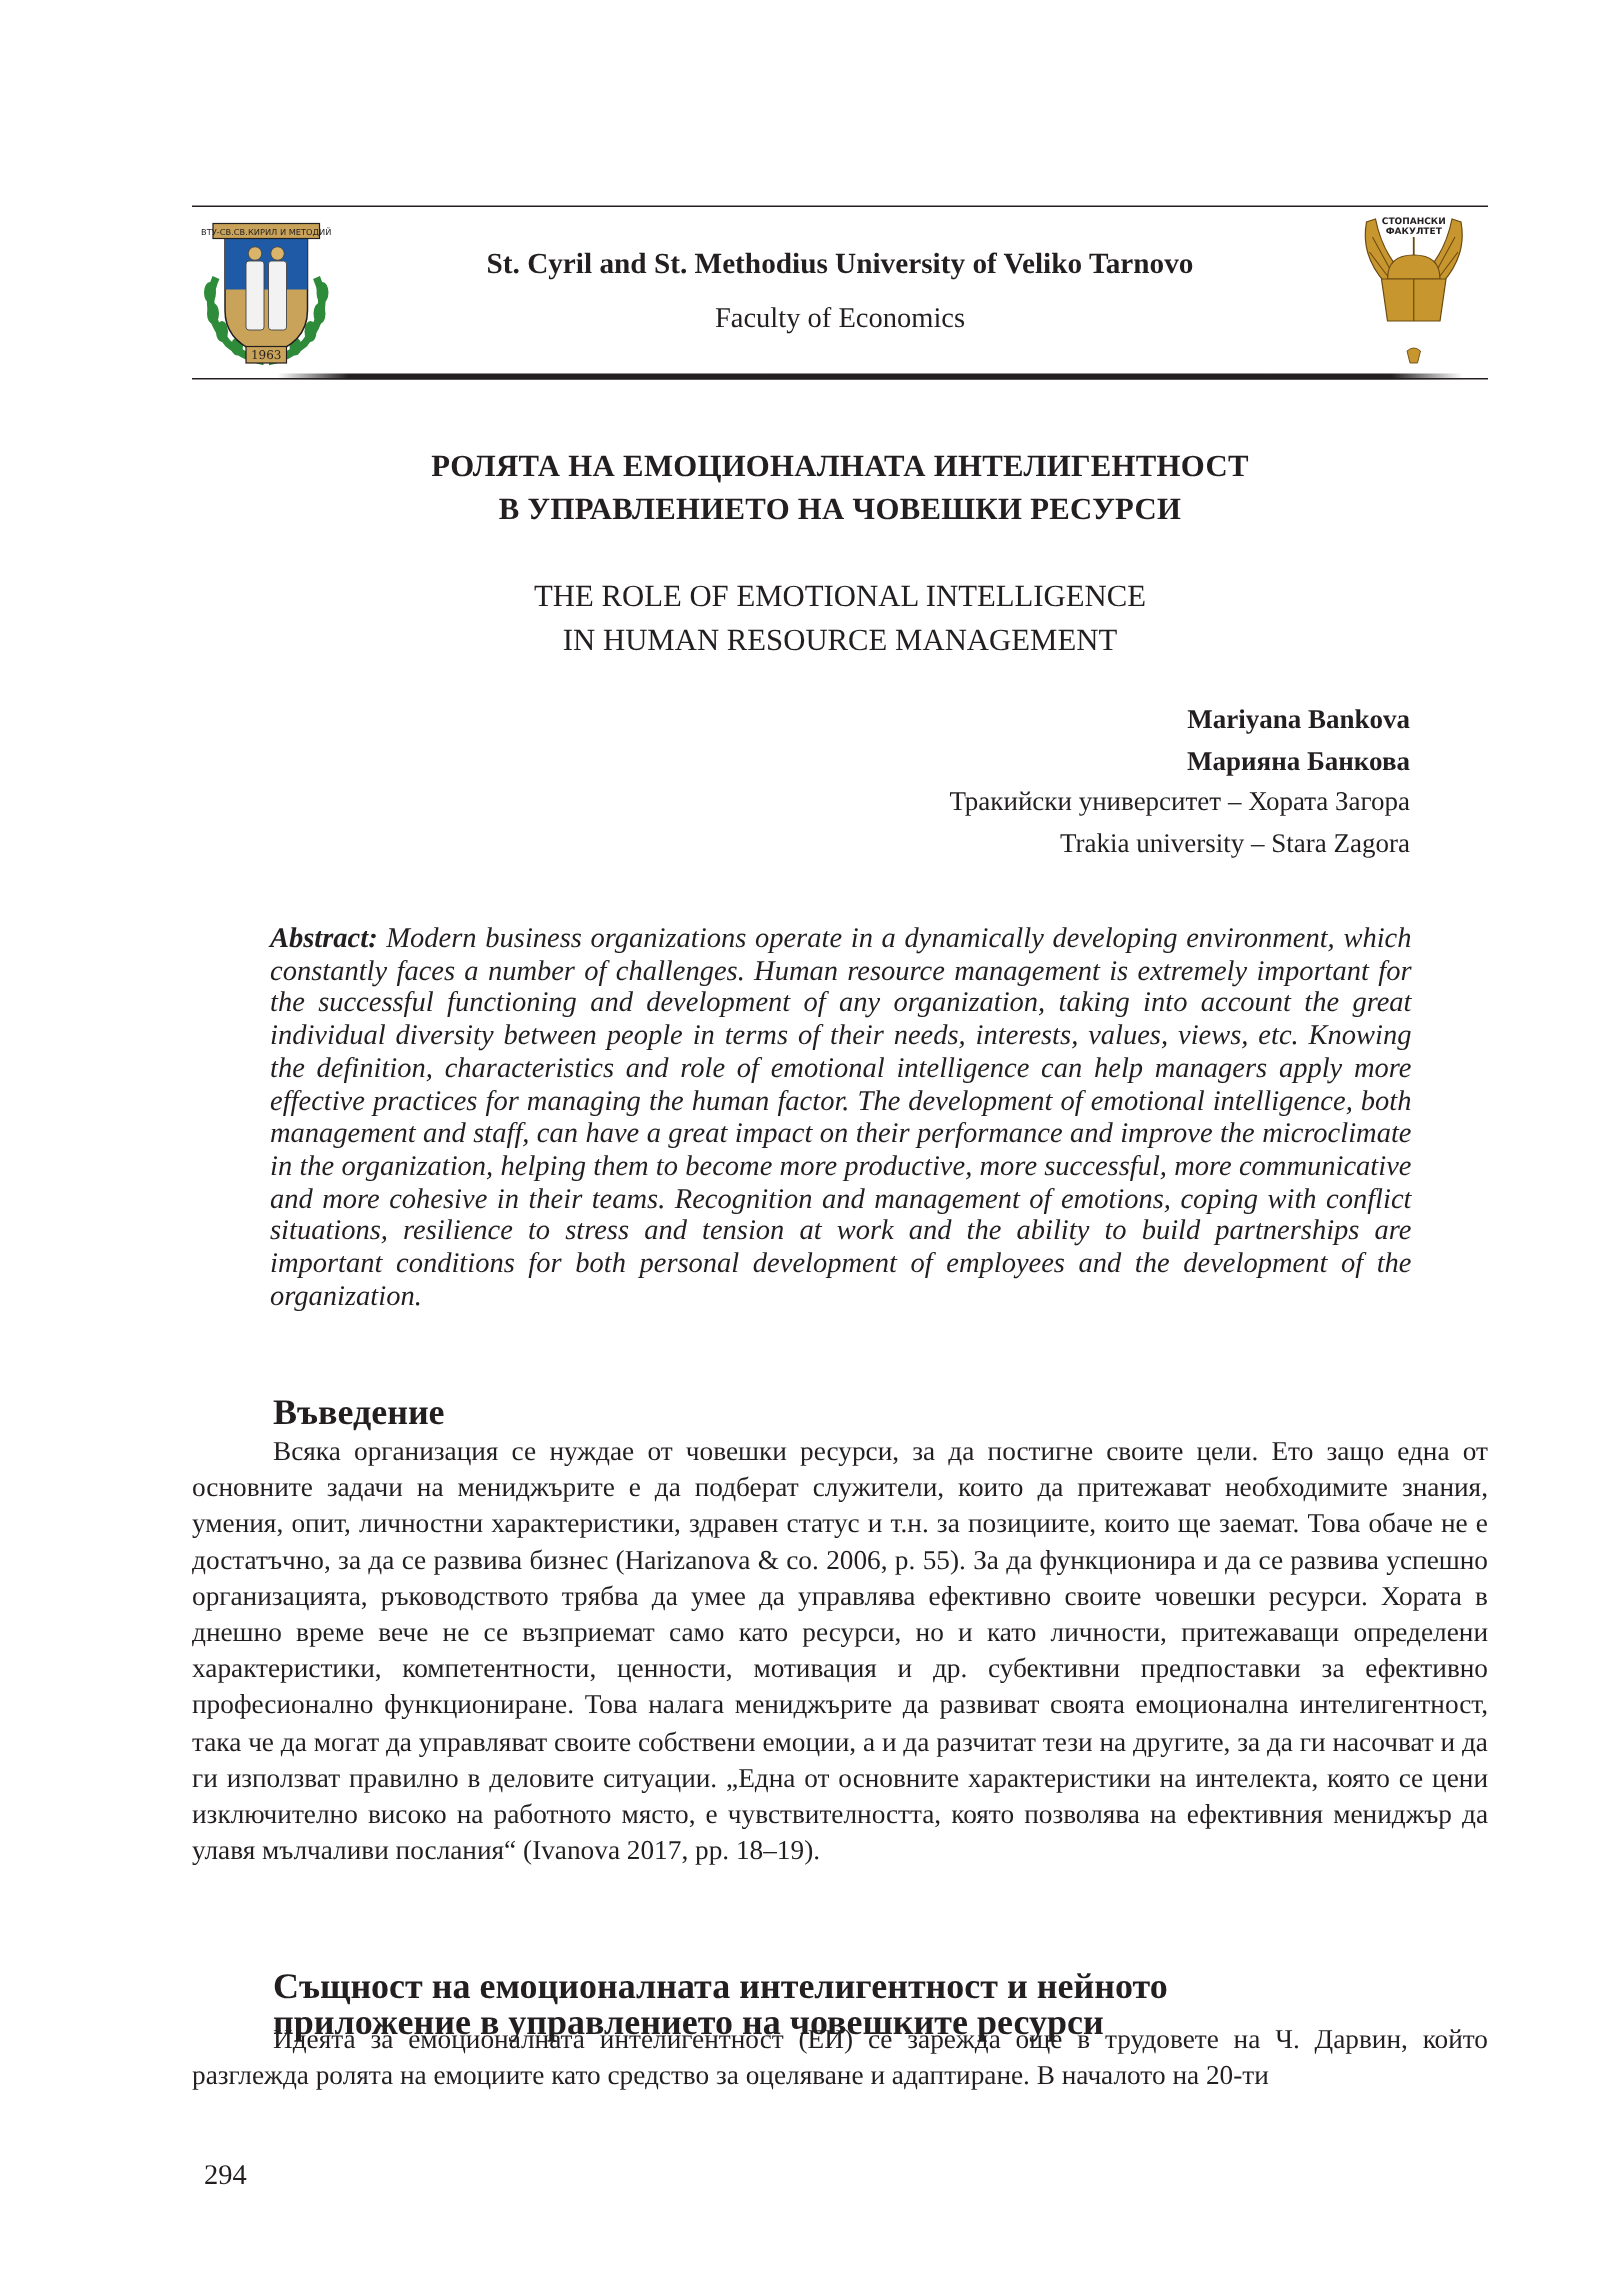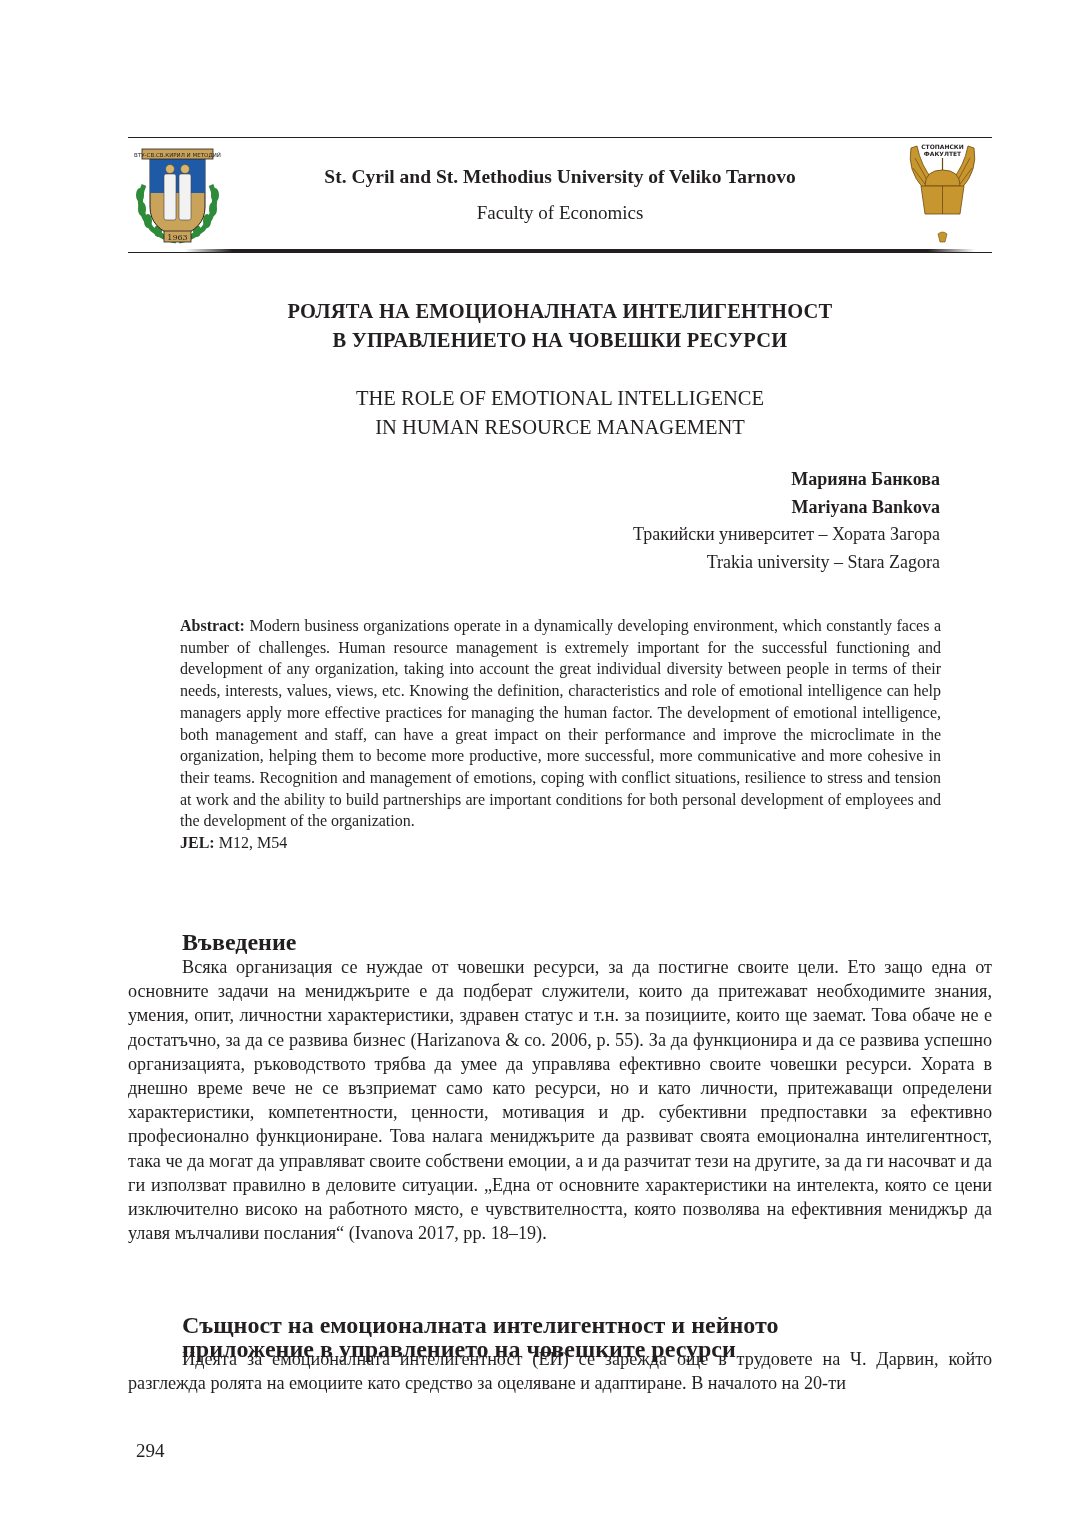--- a/index.html
+++ b/index.html
@@ -19,21 +19,21 @@
 
   
   .title-bg { left: 0; width: 1120px; text-align: center; font-weight: bold; font-size: 20.5px; letter-spacing: 0.2px; line-height: 29px; top: 297px; }
   .title-en { left: 0; width: 1120px; text-align: center; font-size: 20.5px; line-height: 29px; top: 384px; }
 
   
   .authors { right: 140px; top: 466px; text-align: right; font-size: 18px; line-height: 27.5px; }
   .authors .b { font-weight: bold; }
 
   
-  .abstract { left: 180px; width: 761px; top: 615px; font-size: 16px; line-height: 21.7px; text-align: justify; }
+  .abstract { left: 180px; width: 761px; top: 615px; font-size: 19px; line-height: 21.7px; text-align: justify; font-style: italic; }
   .abstract .lbl { font-weight: bold; }
 
   
   .sec-head { left: 182px; font-weight: bold; font-size: 24px; line-height: 24px; }
   .para { left: 128px; width: 864px; font-size: 18.2px; line-height: 24.2px; text-align: justify; }
   .para .indent { display: inline-block; width: 54px; }
 
   .page-num { left: 136px; top: 1440px; font-size: 19px; text-align: right; }
 </style>
 </head>
@@ -105,34 +105,30 @@
 <div class="abs title-bg">
   <div>РОЛЯТА НА ЕМОЦИОНАЛНАТА ИНТЕЛИГЕНТНОСТ</div>
   <div>В УПРАВЛЕНИЕТО НА ЧОВЕШКИ РЕСУРСИ</div>
 </div>
 <div class="abs title-en">
   <div>THE ROLE OF EMOTIONAL INTELLIGENCE</div>
   <div>IN HUMAN RESOURCE MANAGEMENT</div>
 </div>
 
 <div class="abs authors">
+  <div class="b">Mariyana Bankova</div>
   <div class="b">Марияна Банкова</div>
-  <div class="b">Mariyana Bankova</div>
   <div>Тракийски университет – Хората Загора</div>
   <div>Trakia university – Stara Zagora</div>
 </div>
 
 <div class="abs abstract">
   <div>
     <span class="lbl">Abstract:</span>
     <span>Modern business organizations operate in a dynamically developing environment, which constantly faces a number of challenges. Human resource management is extremely important for the successful functioning and development of any organization, taking into account the great individual diversity between people in terms of their needs, interests, values, views, etc. Knowing the definition, characteristics and role of emotional intelligence can help managers apply more effective practices for managing the human factor. The development of emotional intelligence, both management and staff, can have a great impact on their performance and improve the microclimate in the organization, helping them to become more productive, more successful, more communicative and more cohesive in their teams. Recognition and management of emotions, coping with conflict situations, resilience to stress and tension at work and the ability to build partnerships are important conditions for both personal development of employees and the development of the organization.</span>
-  </div>
-  <div>
-    <span class="lbl">JEL:</span>
-    <span>M12, M54</span>
   </div>
 </div>
 
 <div class="abs sec-head" style="top:930px;">Въведение</div>
 <div class="abs para" style="top:955px;">
   <span class="indent"></span><span>Всяка организация се нуждае от човешки ресурси, за да постигне своите цели. Ето защо една от основните задачи на мениджърите е да подберат служители, които да притежават необходимите знания, умения, опит, личностни характеристики, здравен статус и т.н. за позициите, които ще заемат. Това обаче не е достатъчно, за да се развива бизнес (Harizanova &amp; co. 2006, p. 55). За да функционира и да се развива успешно организацията, ръководството трябва да умее да управлява ефективно своите човешки ресурси. Хората в днешно време вече не се възприемат само като ресурси, но и като личности, притежаващи определени характеристики, компетентности, ценности, мотивация и др. субективни предпоставки за ефективно професионално функциониране. Това налага мениджърите да развиват своята емоционална интелигентност, така че да могат да управляват своите собствени емоции, а и да разчитат тези на другите, за да ги насочват и да ги използват правилно в деловите ситуации. „Една от основните характеристики на интелекта, която се цени изключително високо на работното място, е чувствителността, която позволява на ефективния мениджър да улавя мълчаливи послания“ (Ivanova 2017, pp. 18–19).</span>
 </div>
 
 <div class="abs sec-head" style="top:1313px;">
   <div>Същност на емоционалната интелигентност и нейното</div>

